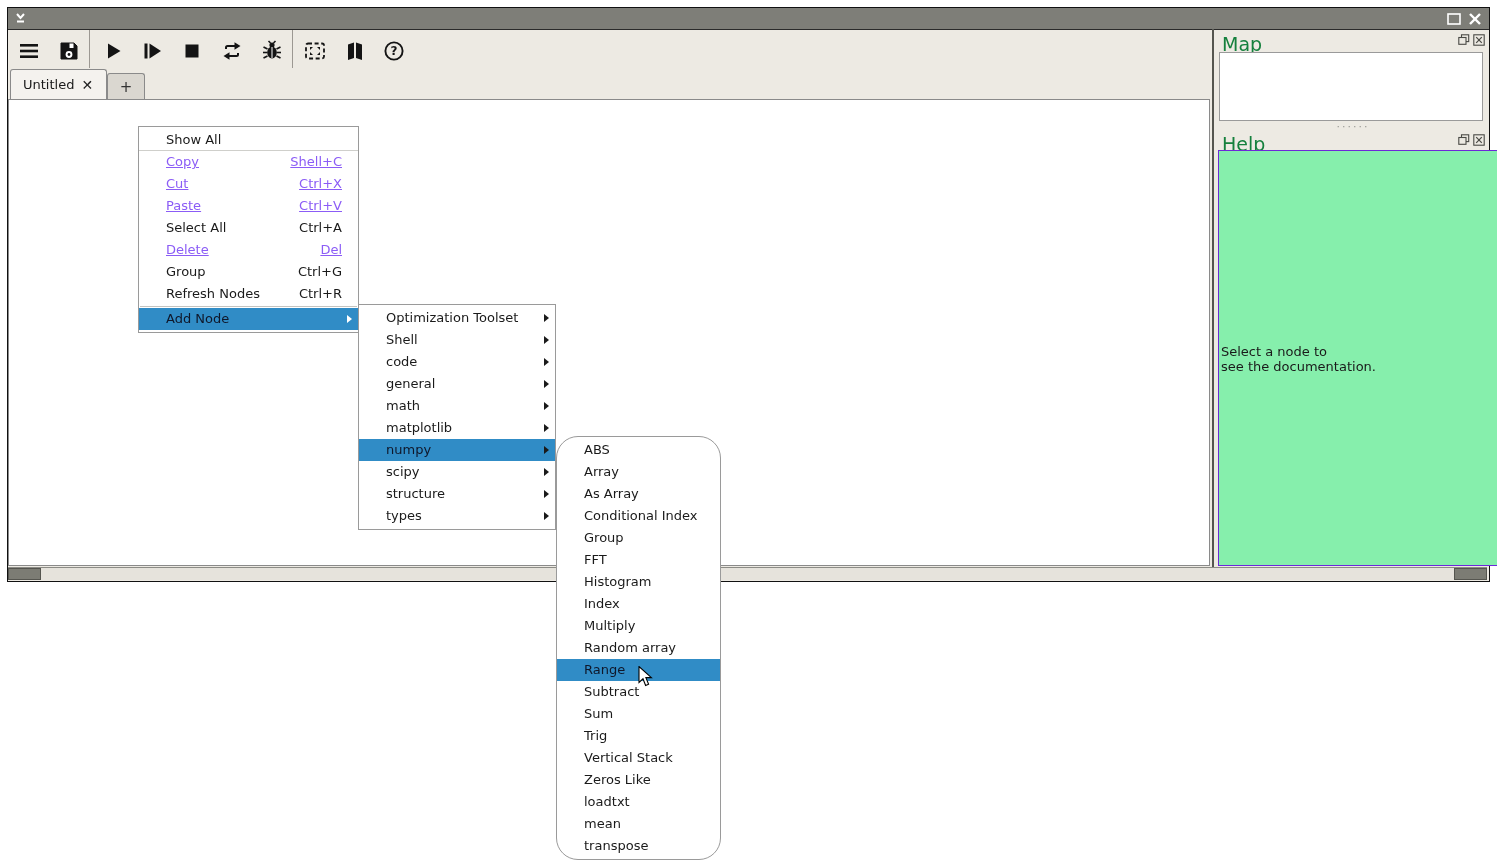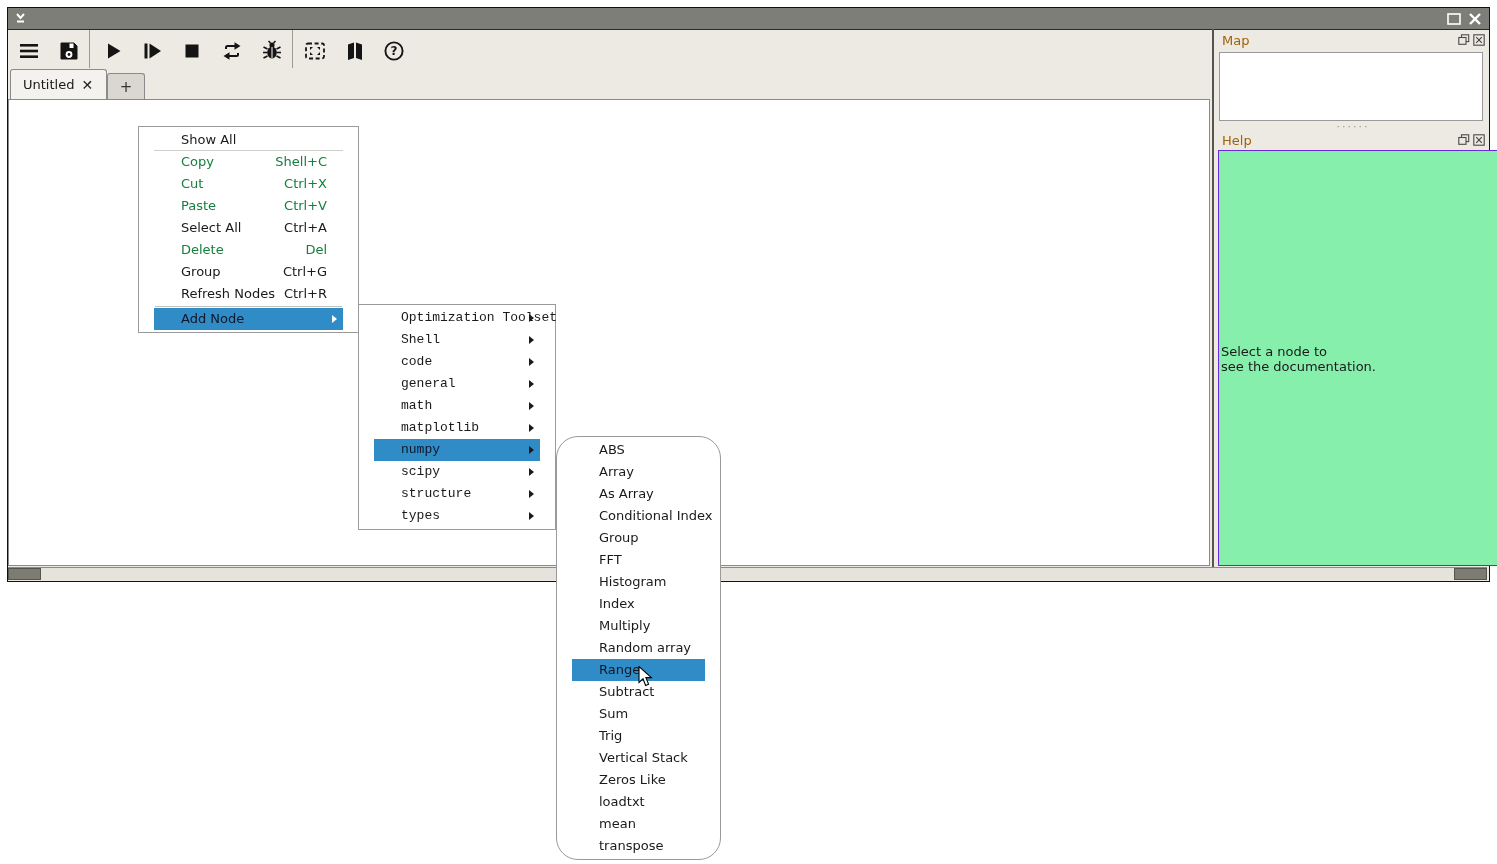--- a/index.html
+++ b/index.html
@@ -30,49 +30,49 @@
   #tab-active{left:2px;top:1px;width:97px;height:30px;background:#f4f2ee;padding-left:12px;z-index:2;}
   #tab-active .tab-close{margin-left:7px;font-weight:bold;font-size:14px;color:#222;}
   #tab-plus{left:99px;top:5px;width:38px;height:26px;background:#dad7d0;justify-content:center;
     font-size:15px;color:#333;}
 
   
   #canvas{position:absolute;left:0px;top:91px;width:1202px;height:467px;background:#ffffff;
     border:1px solid #8a8a8a;box-sizing:border-box;}
   #dock-divider{position:absolute;left:1204px;top:21px;width:2px;height:538px;background:#55554f;}
 
-  .panel-title{position:absolute;font-size:13px;color:#a16207;}
+  .panel-title{position:absolute;font-size:19px;color:#15803d;}
   .panel-icons{position:absolute;display:flex;gap:3px;}
   #map-box{position:absolute;left:1211px;top:44px;width:264px;height:69px;background:#fff;
     border:1px solid #9a9a9a;box-sizing:border-box;}
   #splitter-dots{position:absolute;left:1300px;top:112px;width:90px;text-align:center;
     color:#9a9a95;font-size:11px;letter-spacing:2px;}
   #help-box{position:absolute;left:1210px;top:142px;width:302px;height:416px;background:#86efac;
     border:1px solid #6d28d9;box-sizing:border-box;}
   #help-text{position:absolute;left:2px;top:193px;font-size:13px;line-height:15px;color:#1a1a1a;}
 
   
   #h-scrollbar{position:absolute;left:0;top:559px;width:1479px;height:13px;background:#e6e3dc;
     border-top:1px solid #8c8c86;box-sizing:border-box;}
   .scroll-block{position:absolute;top:0;height:12px;background:#7c7c74;
     border:1px solid #55554f;box-sizing:border-box;}
   #scroll-thumb{left:0;width:33px;}
   #scroll-endblock{right:0;width:33px;}
 
   
-  .menu{position:absolute;background:#ffffff;border:1px solid #9a9a9a;padding:2px 15px;
+  .menu{position:absolute;background:#ffffff;border:1px solid #9a9a9a;padding:2px 0;
     box-sizing:border-box;z-index:10;}
   #context-menu{left:138px;top:126px;width:221px;}
-  #add-node-menu{left:358px;top:304px;width:198px;z-index:11;font-family:Liberation Mono, monospace;}
+  #add-node-menu{left:358px;top:304px;width:198px;z-index:11;}
   #numpy-menu{left:556px;top:436px;width:165px;z-index:12;border-radius:22px;}
   .menu-item{position:relative;height:22px;line-height:22px;font-size:13px;color:#1a1a1a;
     padding-left:27px;display:flex;box-sizing:border-box;white-space:nowrap;}
   .menu-item .mi-label{flex:0 0 auto;}
   .menu-item .mi-shortcut{margin-left:auto;padding-right:16px;}
-  .menu-item.disabled{color:#15803d;}
+  .menu-item.disabled{color:#8b5cf6;text-decoration:underline;}
   .menu-item.highlighted{background:var(--hl,#308cc6);color:#0f172a;}
   .menu-item.divider-below{border-bottom:1px solid #cfcfcb;}
   .menu-sep{height:1px;background:#c4c4c0;margin:1px 1px;}
   .mi-arrow{position:absolute;right:6px;top:7px;width:0;height:0;
     border-top:4px solid transparent;border-bottom:4px solid transparent;
     border-left:5px solid #1a1a1a;}
   .mi-arrow.white{border-left-color:#ffffff;}
 
   
   #mouse-cursor{position:absolute;left:638px;top:666px;z-index:20;}

